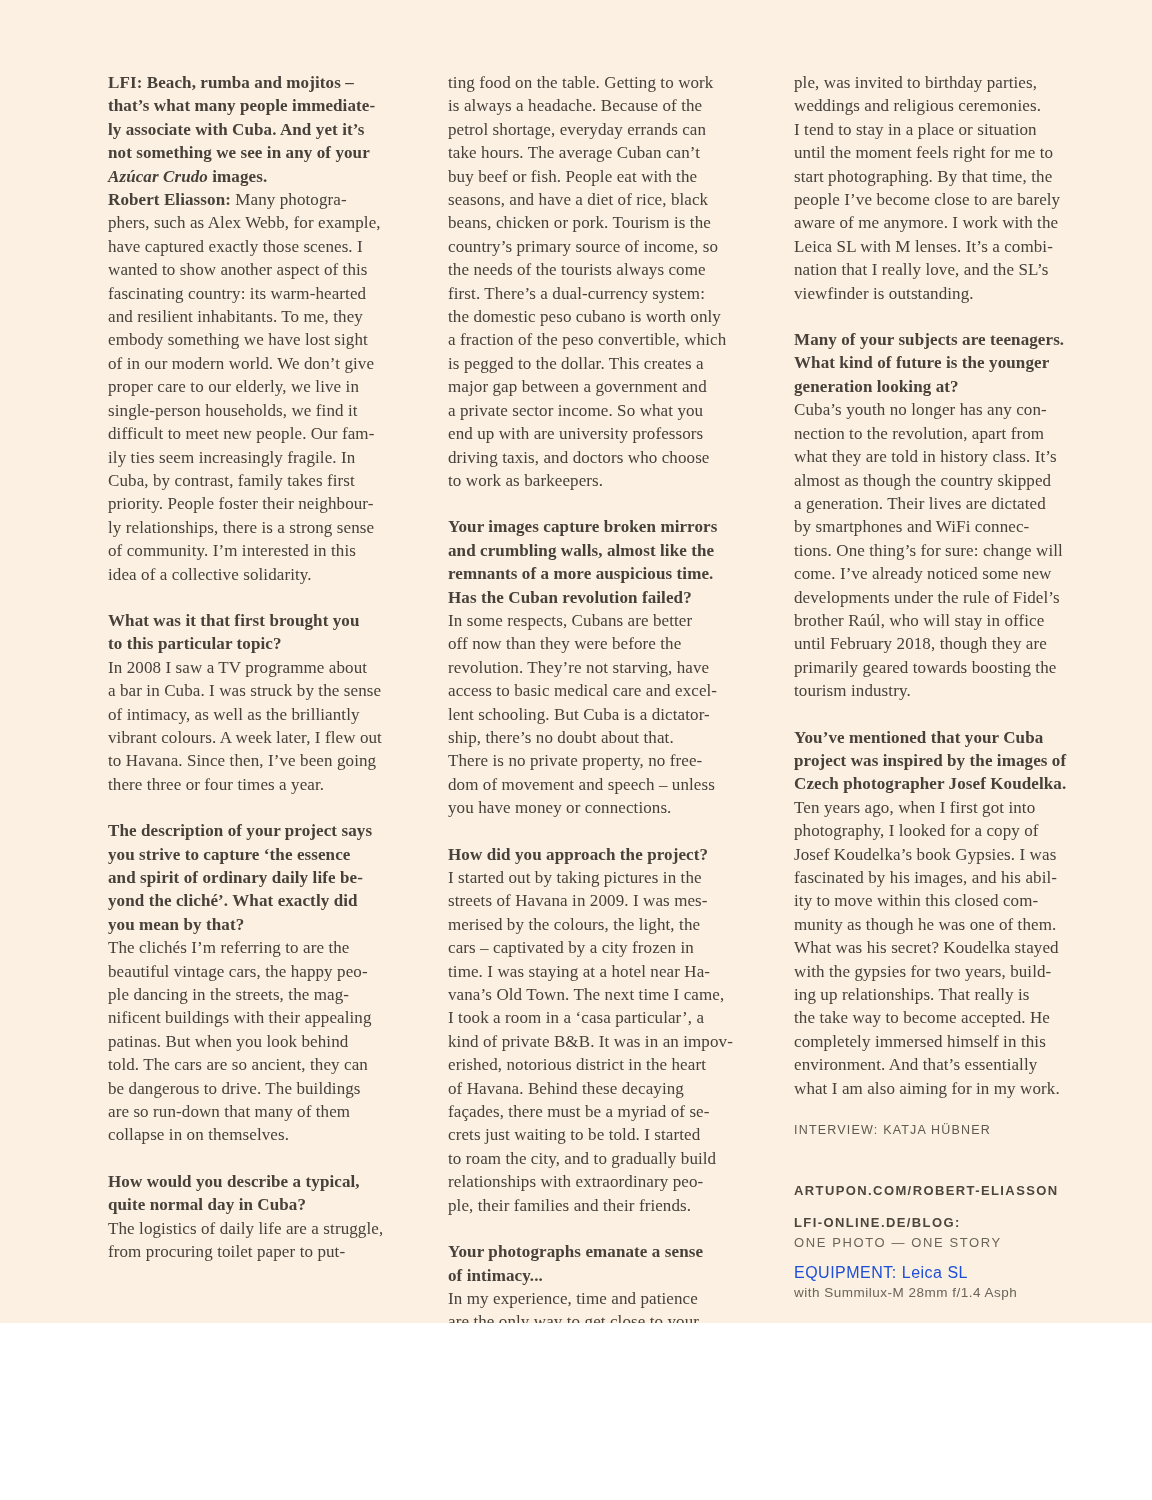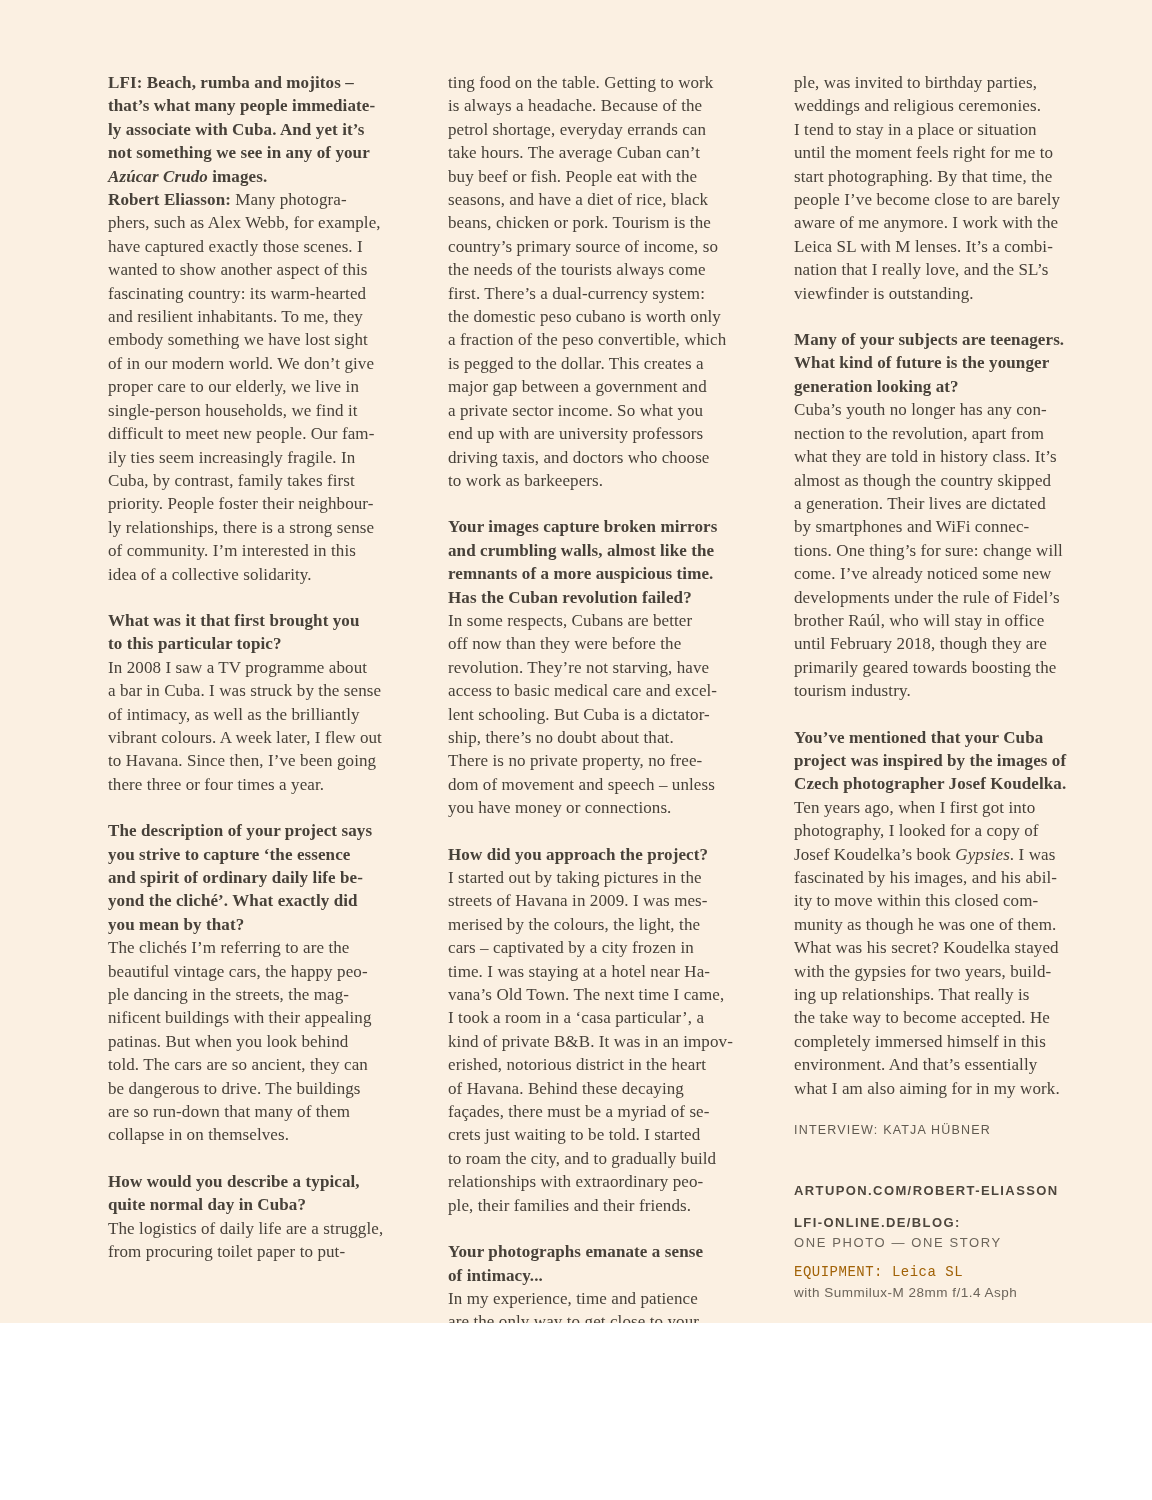--- a/index.html
+++ b/index.html
@@ -17,21 +17,21 @@
   .col-2{left:794px;}
   .block{margin:0 0 23px 0;}
   .block:last-child{margin-bottom:0;}
   .line{
     font-size:17px;
     line-height:23.4px;
     white-space:nowrap;
     letter-spacing:0.1px;
   }
   .b{font-weight:bold;}
-  .i{font-style:italic;}
+  .i{}
   .bi{font-weight:bold;font-style:italic;}
   .credit{
     margin-top:14px;
     font-family:"Liberation Sans", sans-serif;
     font-size:12.5px;
     letter-spacing:1.2px;
     color:#5f594f;
     white-space:nowrap;
   }
   .info{
@@ -56,25 +56,24 @@
   }
   .info .blog-title{
     margin-top:4px;
     font-size:13px;
     letter-spacing:1.6px;
     color:#6b645a;
     line-height:16px;
   }
   .info .equip1{
     margin-top:13px;
-    font-size:14px;
+    font-size:16px;
     letter-spacing:0.5px;
-    color:#a16207;
+    color:#1d4ed8;
     line-height:17px;
-    font-family:Liberation Mono, monospace;
   }
   .info .equip2{
     margin-top:3px;
     font-size:13.5px;
     letter-spacing:0.5px;
     color:#6b645a;
     line-height:17px;
   }
   .footer{
     position:absolute;

